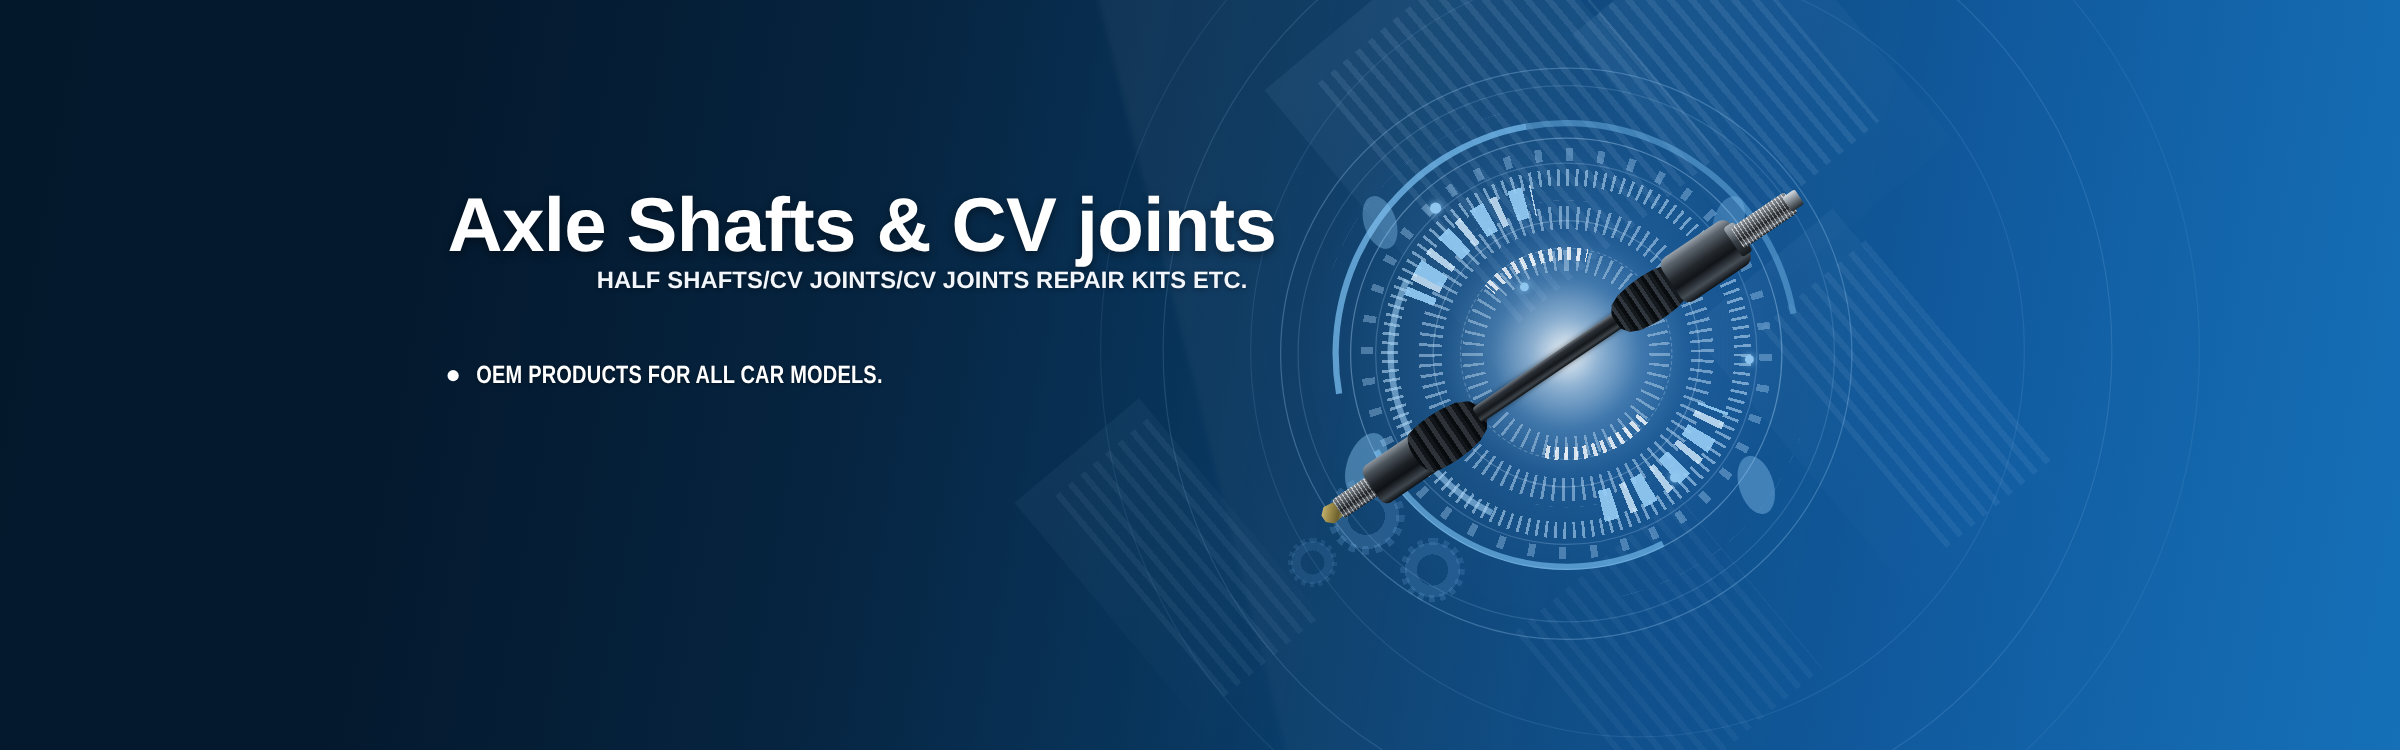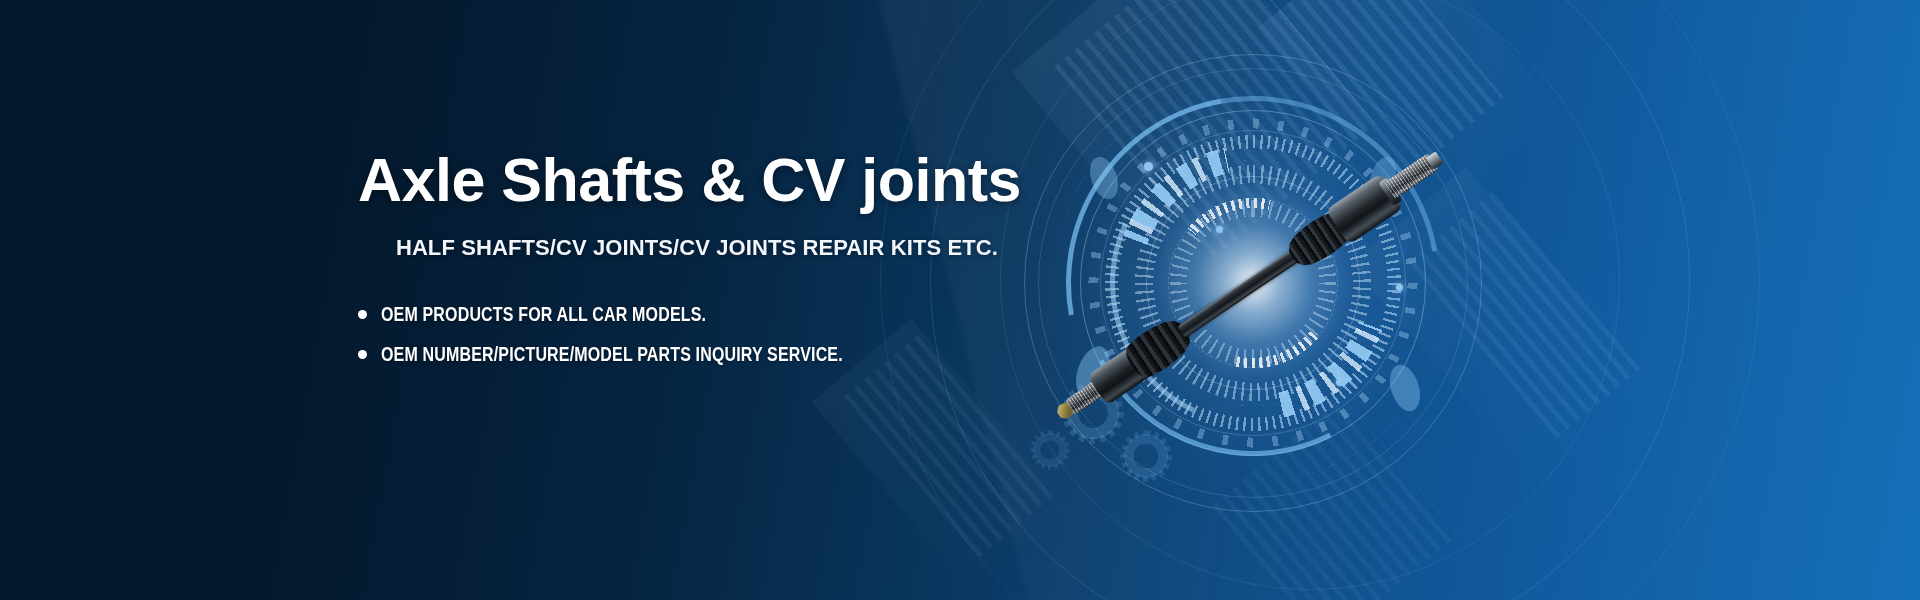--- a/index.html
+++ b/index.html
@@ -309,30 +309,30 @@
   .title{
     color:#ffffff;
     font-size:61px;
     font-weight:bold;
     letter-spacing:-0.5px;
     line-height:1.0;
     white-space:nowrap;
     text-shadow:0 2px 8px rgba(0,0,0,.45);
   }
   .subtitle{
-    margin-top:24px;
+    margin-top:3px;
     color:#f2f6fa;
-    font-size:22px;
+    font-size:19px;
     font-weight:bold;
     letter-spacing:0.1px;
     white-space:nowrap;
     text-shadow:0 1px 4px rgba(0,0,0,.4);
   }
   .features{
-    margin-top:42px;
+    margin-top:53px;
     list-style:none;
   }
   .feature{
     display:flex;
     align-items:center;
     margin-bottom:17px;
   }
   .bullet{
     width:9px; height:9px;
     border-radius:50%;
@@ -429,20 +429,16 @@
   <div class="content">
     <div class="title">Axle Shafts &amp; CV joints</div>
 
     <div class="subtitle">HALF SHAFTS/CV JOINTS/CV JOINTS REPAIR KITS ETC.</div>
 
     <ul class="features">
       <li class="feature">
         <span class="bullet"></span>
         <span class="feature-text">OEM PRODUCTS FOR ALL CAR MODELS.</span>
       </li>
-      <li class="feature">
-        <span class="bullet"></span>
-        <span class="feature-text">OEM NUMBER/PICTURE/MODEL PARTS INQUIRY SERVICE.</span>
-      </li>
     </ul>
   </div>
 
 </div>
 
 </body></html>

